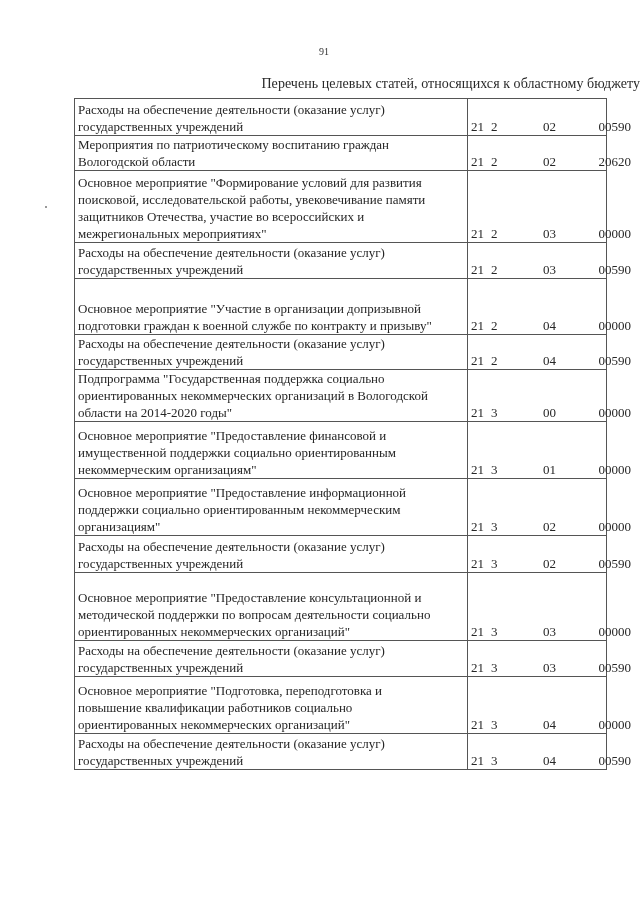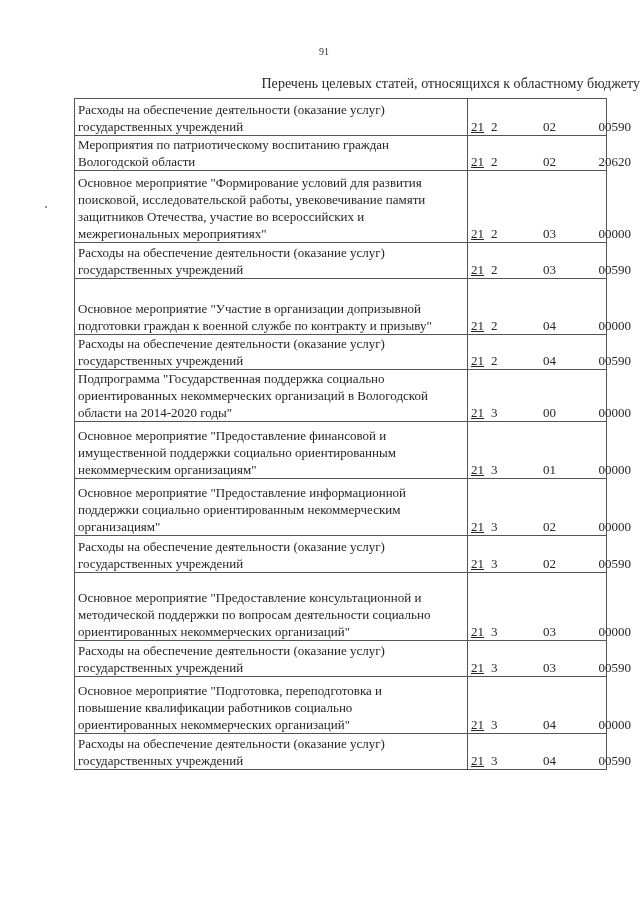--- a/index.html
+++ b/index.html
@@ -22,21 +22,21 @@
   table.codes {
     position: absolute; top: 98px; left: 74px; width: 524px;
     border-collapse: collapse; table-layout: fixed;
   }
   table.codes td {
     border: 1px solid #555; padding: 0 3px; vertical-align: bottom;
     font-size: 13px; line-height: 17px; color: #262626;
   }
   td.desc { width: 386px; }
   td.code { width: 132px; white-space: nowrap; padding-bottom: 1px; }
-  .c1 { display: inline-block; width: 20px; text-decoration: underline; }
+  .c1 { display: inline-block; width: 20px; }
   .c2 { display: inline-block; width: 16px; }
   .c3 { display: inline-block; width: 44px; margin-left: 36px; }
   .c4 { display: inline-block; width: 44px; text-align: right; }
 </style>
 </head>
 <body>
 
 <div class="page-num">91</div>
 <div class="title">Перечень целевых статей, относящихся к областному бюджету</div>
 <div class="stray-mark"></div>

